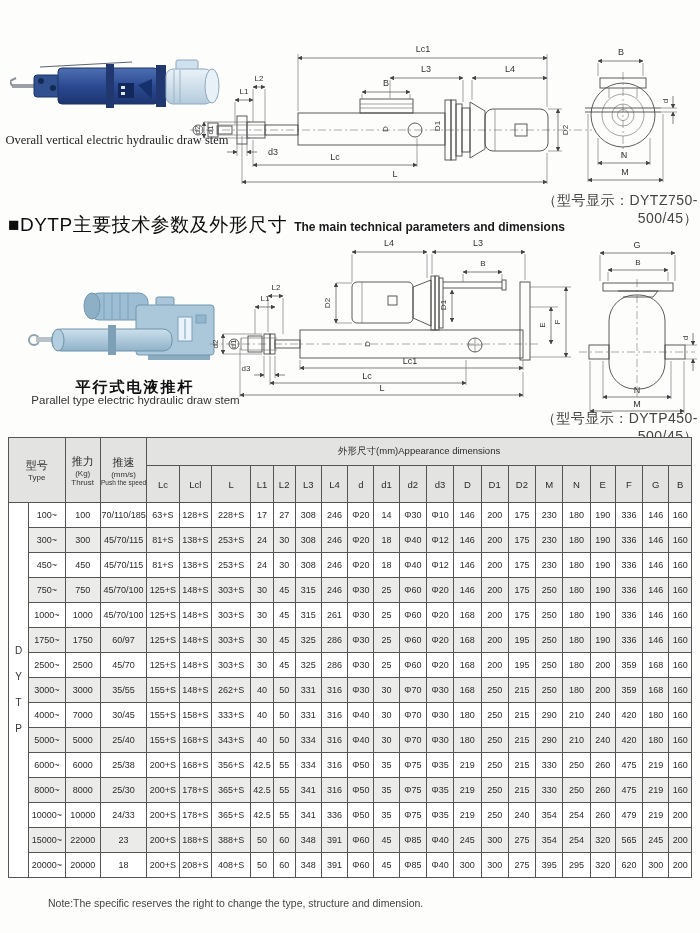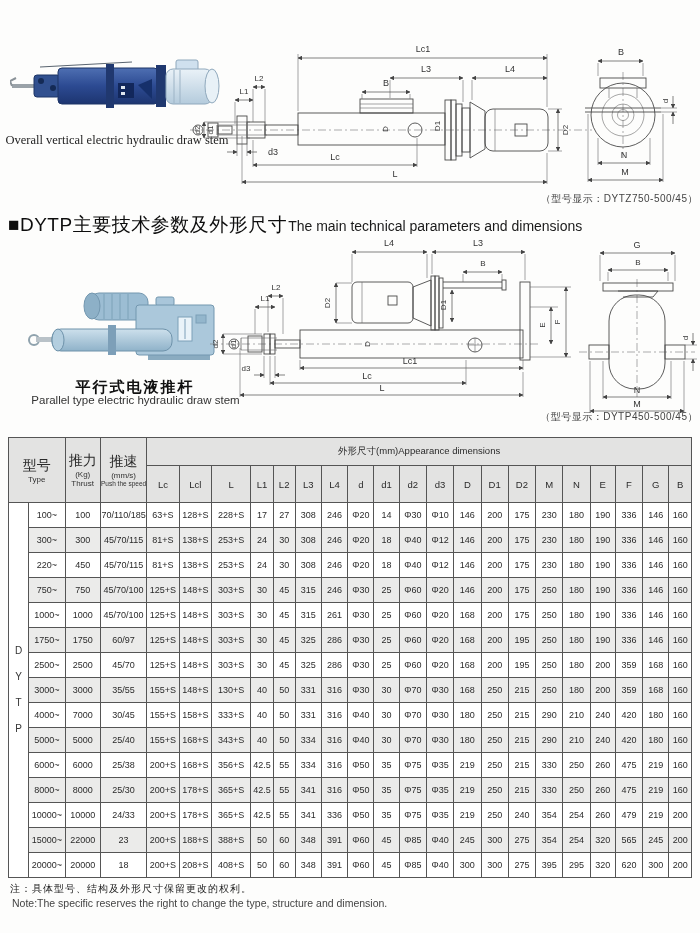--- a/index.html
+++ b/index.html
@@ -4,46 +4,46 @@
 <style>
   html,body{margin:0;padding:0;background:#f4f4f2;}
   #frame{position:relative;width:700px;height:933px;background:#fdfdfc;overflow:hidden;
          font-family:"Liberation Sans",sans-serif;color:#222;}
   .abs{position:absolute;}
   
   .cap-zh{font-weight:bold;font-size:15px;letter-spacing:2px;color:#111;text-align:center;}
   .cap-en-serif{font-family:"Liberation Serif",serif;font-size:12.5px;color:#222;text-align:center;}
   .cap-en-sans{font-size:11.5px;color:#333;text-align:center;}
   .heading-zh{font-weight:normal;font-size:19px;color:#0d0d0d;letter-spacing:0.5px;}
-  .heading-en{font-weight:normal;font-size:14px;color:#1a1a1a;margin-left:1px;}
-  .model-note{font-size:10px;color:#444;letter-spacing:0.5px;}
+  .heading-en{font-weight:bold;font-size:12px;color:#1a1a1a;margin-left:7px;}
+  .model-note{font-size:14px;color:#444;letter-spacing:0.5px;}
   
   svg text{font-family:"Liberation Sans",sans-serif;fill:#333;}
   .ln{stroke:#4a4a4a;stroke-width:0.9;fill:none;}
   .thin{stroke:#6a6a6a;stroke-width:0.6;fill:none;}
   .cl{stroke:#777;stroke-width:0.6;stroke-dasharray:8 3 2 3;fill:none;}
   .dim{stroke:#4a4a4a;stroke-width:0.7;fill:none;}
   .lab{font-size:9px;}
   .lab-s{font-size:8px;}
   
   #spec-table{border-collapse:collapse;table-layout:fixed;width:684px;background:#fff;}
   #spec-table th,#spec-table td{border:1px solid #555;text-align:center;vertical-align:middle;
       padding:0;overflow:hidden;font-size:9px;color:#2a2a2a;font-weight:normal;}
   #spec-table thead th{background:#e3e3e2;}
   #spec-table .span-h{font-size:9.5px;height:27px;}
   #spec-table .sub-h{height:36px;font-size:9.5px;}
   #spec-table tbody td{height:24px;background:#fff;}
   #spec-table tbody tr.alt td{background:#ebebea;}
-  #spec-table .zh-big{font-size:14px;}
+  #spec-table .zh-big{font-size:11px;}
   #spec-table .en-sm{font-size:8px;color:#333;}
   #spec-table .en-xs{font-size:6.5px;color:#333;}
   .series-cell{background:#fff !important;}
   .series-cell div{font-size:10px;color:#333;line-height:26px;}
   .note-zh{font-size:10px;color:#222;letter-spacing:1px;}
-  .note-en{font-size:10.5px;color:#444;}
+  .note-en{font-size:10.5px;color:#444;margin-left:36px;}
 </style>
 </head>
 <body>
 
 <div id="frame">
 
   <svg class="abs" style="left:10px;top:55px" width="220" height="62" viewBox="0 0 220 62">
     <defs>
       <linearGradient id="pg1" x1="0" y1="0" x2="0" y2="1">
         <stop offset="0" stop-color="#4e6fb2"></stop>
@@ -477,21 +477,21 @@
           <td>200</td>
           <td>175</td>
           <td>230</td>
           <td>180</td>
           <td>190</td>
           <td>336</td>
           <td>146</td>
           <td>160</td>
         </tr>
         <tr>
-          <td>220~</td>
+          <td>450~</td>
           <td>450</td>
           <td>45/70/115</td>
           <td>81+S</td>
           <td>138+S</td>
           <td>253+S</td>
           <td>24</td>
           <td>30</td>
           <td>308</td>
           <td>246</td>
           <td>Φ20</td>
@@ -607,21 +607,21 @@
           <td>359</td>
           <td>168</td>
           <td>160</td>
         </tr>
         <tr class="alt">
           <td>3000~</td>
           <td>3000</td>
           <td>35/55</td>
           <td>155+S</td>
           <td>148+S</td>
-          <td>130+S</td>
+          <td>262+S</td>
           <td>40</td>
           <td>50</td>
           <td>331</td>
           <td>316</td>
           <td>Φ30</td>
           <td>30</td>
           <td>Φ70</td>
           <td>Φ30</td>
           <td>168</td>
           <td>250</td>
@@ -804,16 +804,15 @@
           <td>395</td>
           <td>295</td>
           <td>320</td>
           <td>620</td>
           <td>300</td>
           <td>200</td>
         </tr>
       </tbody>
   </table>
 
-  <div class="abs note-zh" style="left:10px;top:882px">注：具体型号、结构及外形尺寸保留更改的权利。</div>
   <div class="abs note-en" style="left:12px;top:897px">Note:The specific reserves the right to change the type, structure and dimension.</div>
 
 </div>
 
 </body></html>

